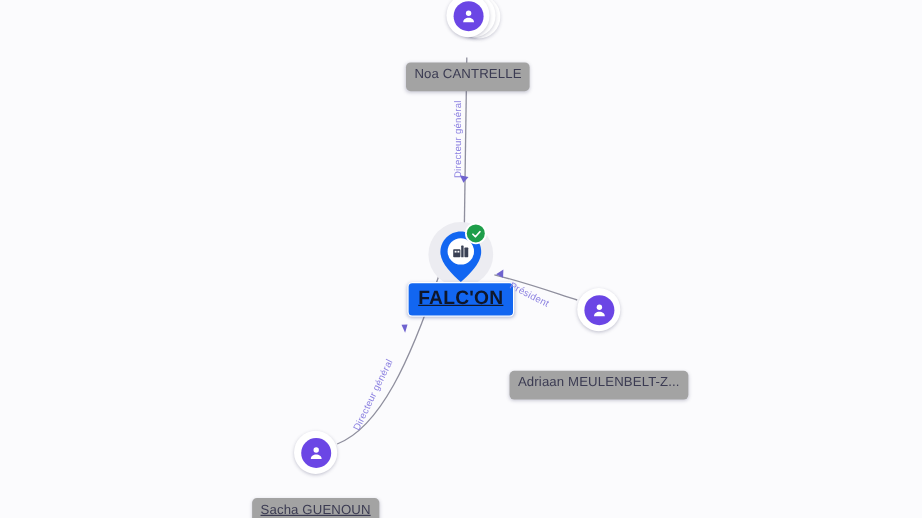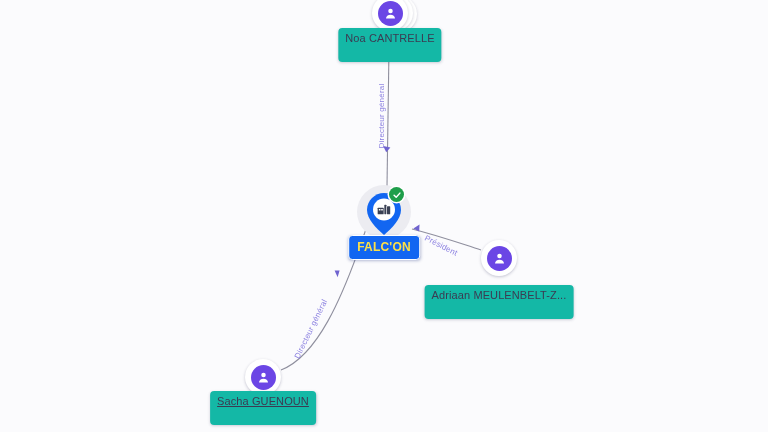--- a/index.html
+++ b/index.html
@@ -67,29 +67,30 @@
     background: #6b46e5;
     display: flex;
     align-items: center;
     justify-content: center;
   }
   .avatar-disc svg { display: block; }
 
   .node-label {
     position: absolute;
     white-space: nowrap;
-    background: #14b8a6;
+    background: #a3a3a3;
     color: #3b3b52;
     font-size: 11px;
     line-height: 1;
-    padding: 5px 7px 18px 7px;
+    padding: 5px 7px 8px 7px;
     border-radius: 4px;
     box-shadow: 0 1px 3px rgba(40,40,80,.22);
     transform: translateX(-50%);
     letter-spacing: .1px;
+    margin-top: 24px;
   }
 
   
   .company-node {
     position: absolute;
     width: 0;
     height: 0;
   }
   .company-halo {
     position: absolute;
@@ -128,30 +129,31 @@
     background: #1e9e4a;
     display: flex;
     align-items: center;
     justify-content: center;
     box-shadow: 0 0 0 1.5px #ffffff;
   }
   .company-label {
     position: absolute;
     white-space: nowrap;
     background: #1266f1;
-    color: #fde047;
-    font-size: 12px;
+    color: #0f172a;
+    font-size: 16px;
     font-weight: bold;
     line-height: 1;
     padding: 5px 8px 6px 8px;
     border-radius: 4px;
     box-shadow: 0 1px 3px rgba(20,40,120,.3);
     transform: translateX(-50%);
     border: 1px solid #ffffff;
     letter-spacing: .2px;
+    text-decoration: underline;
   }
 
   
   .edge-label {
     position: absolute;
     white-space: nowrap;
     color: #8a7fe0;
     font-size: 8px;
     line-height: 1;
     letter-spacing: .2px;

